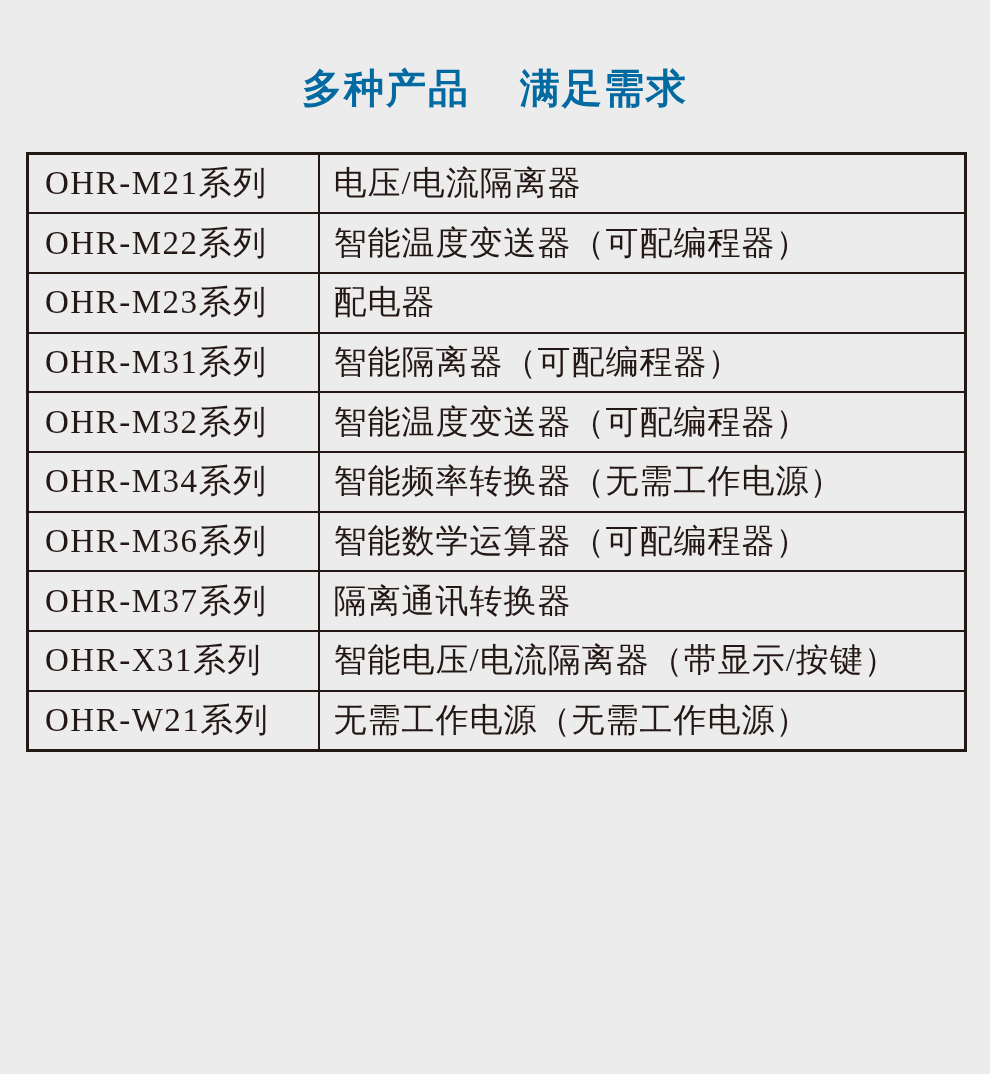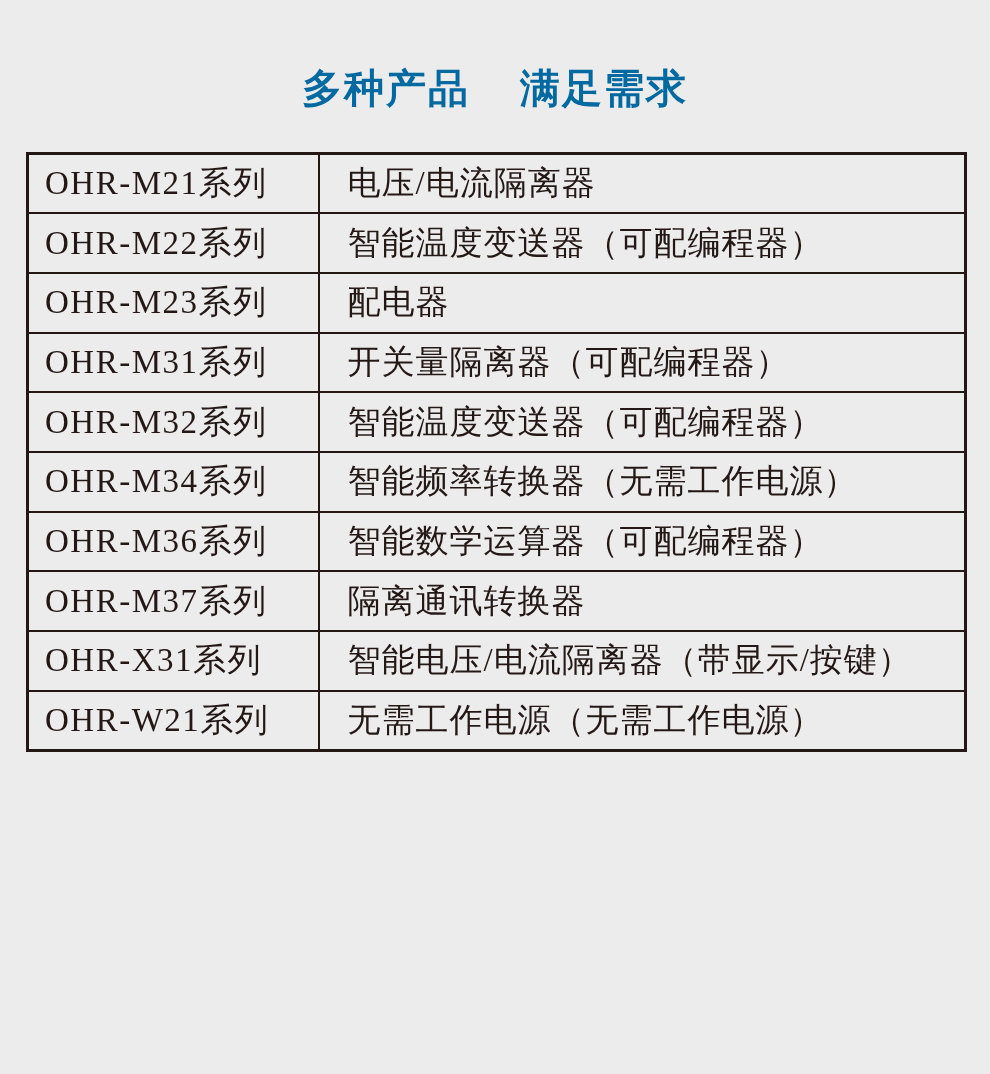--- a/index.html
+++ b/index.html
@@ -51,21 +51,21 @@
     white-space: nowrap;
     overflow: hidden;
     color: #231815;
   }
   .col-series {
     width: 291px;
     padding-left: 16px;
     letter-spacing: 1.5px;
   }
   .col-desc {
-    padding-left: 28px;
+    padding-left: 14px;
     letter-spacing: 1px;
   }
 </style>
 </head>
 <body>
 
 <h1 class="page-title"><span>多种产品</span><span class="title-gap"></span><span>满足需求</span></h1>
 
 <table class="product-table">
   <tbody>
@@ -79,21 +79,21 @@
     <td class="col-desc">智能温度变送器（可配编程器）</td>
   </tr>
 
   <tr>
     <td class="col-series">OHR-M23系列</td>
     <td class="col-desc">配电器</td>
   </tr>
 
   <tr>
     <td class="col-series">OHR-M31系列</td>
-    <td class="col-desc">开关量隔离器（可配编程器）</td>
+    <td class="col-desc">智能隔离器（可配编程器）</td>
   </tr>
 
   <tr>
     <td class="col-series">OHR-M32系列</td>
     <td class="col-desc">智能温度变送器（可配编程器）</td>
   </tr>
 
 
   <tr>
     <td class="col-series">OHR-M34系列</td>

